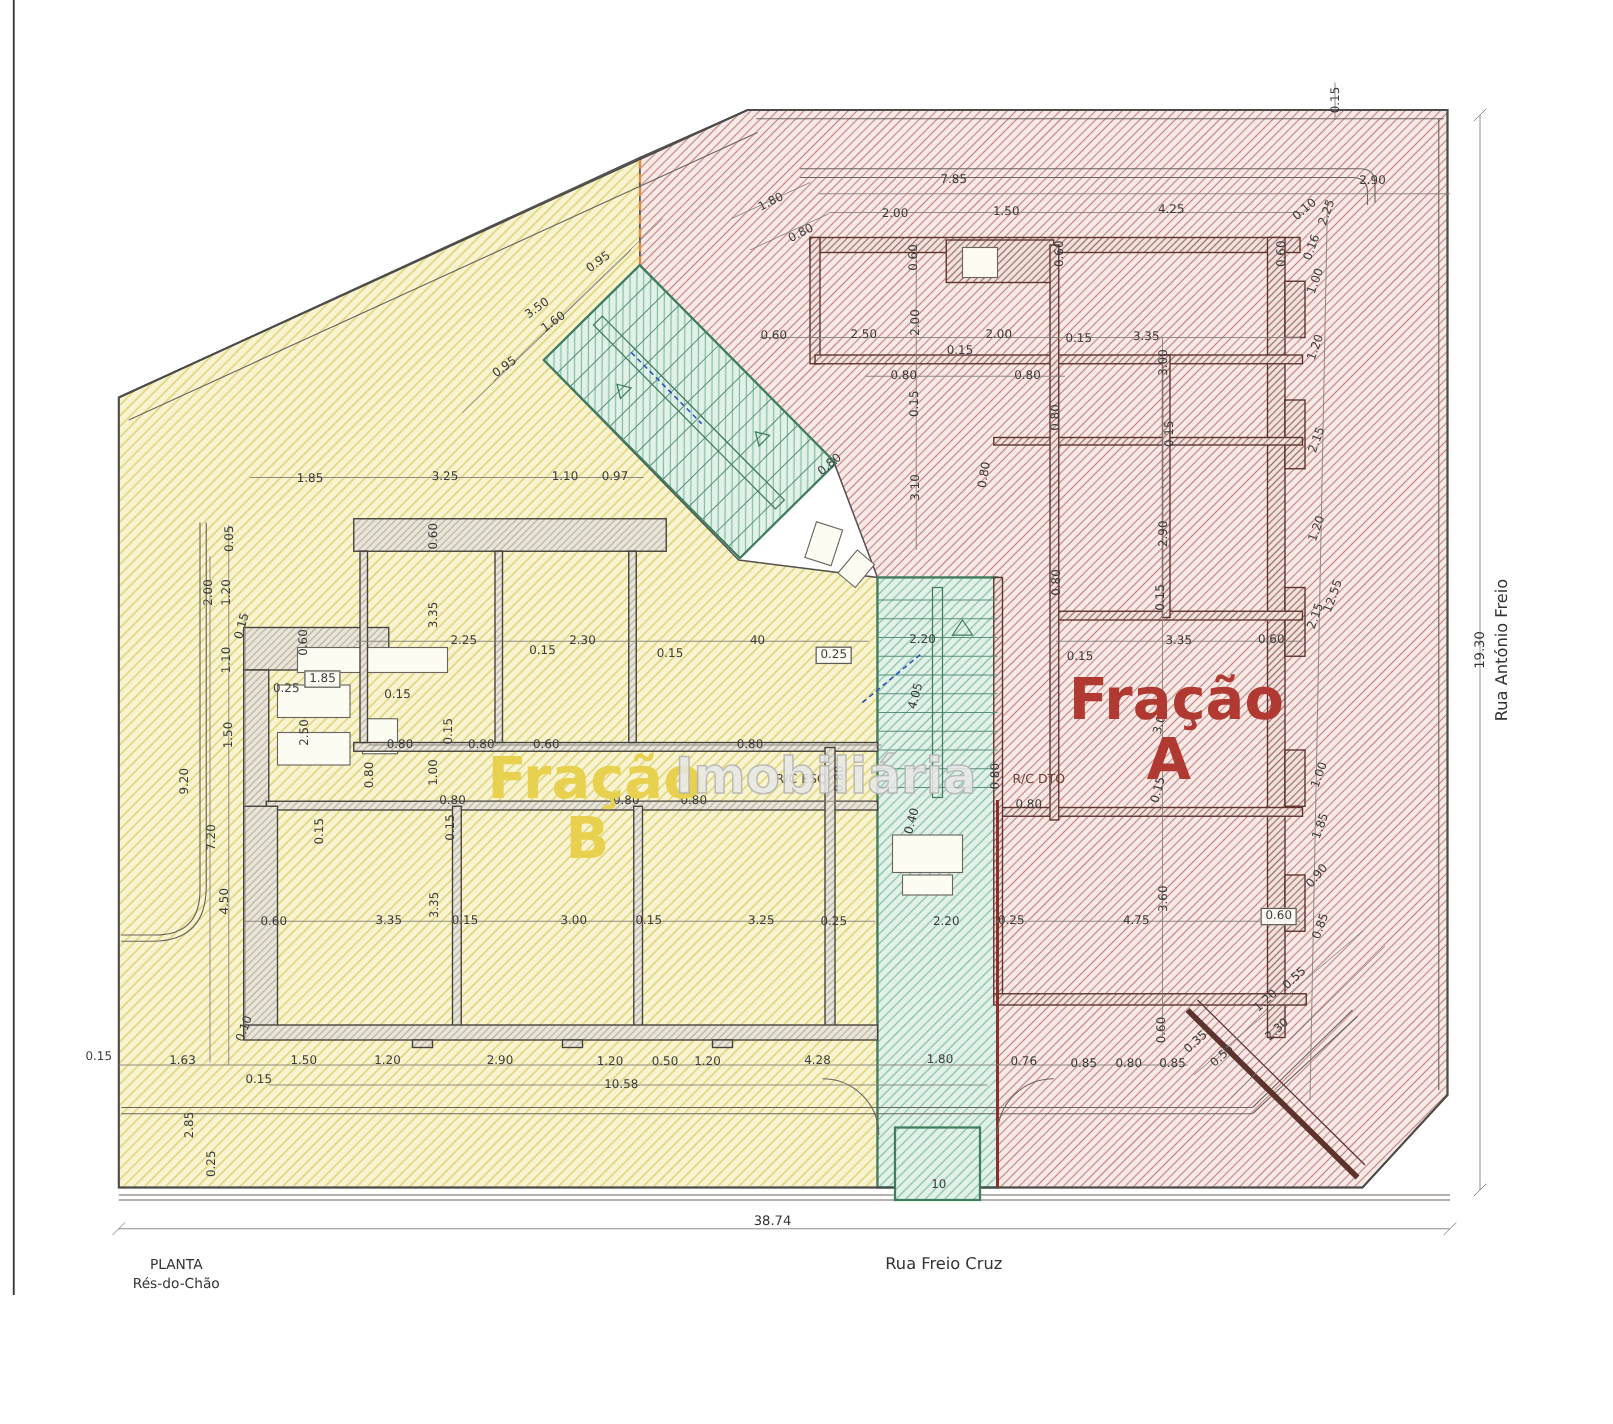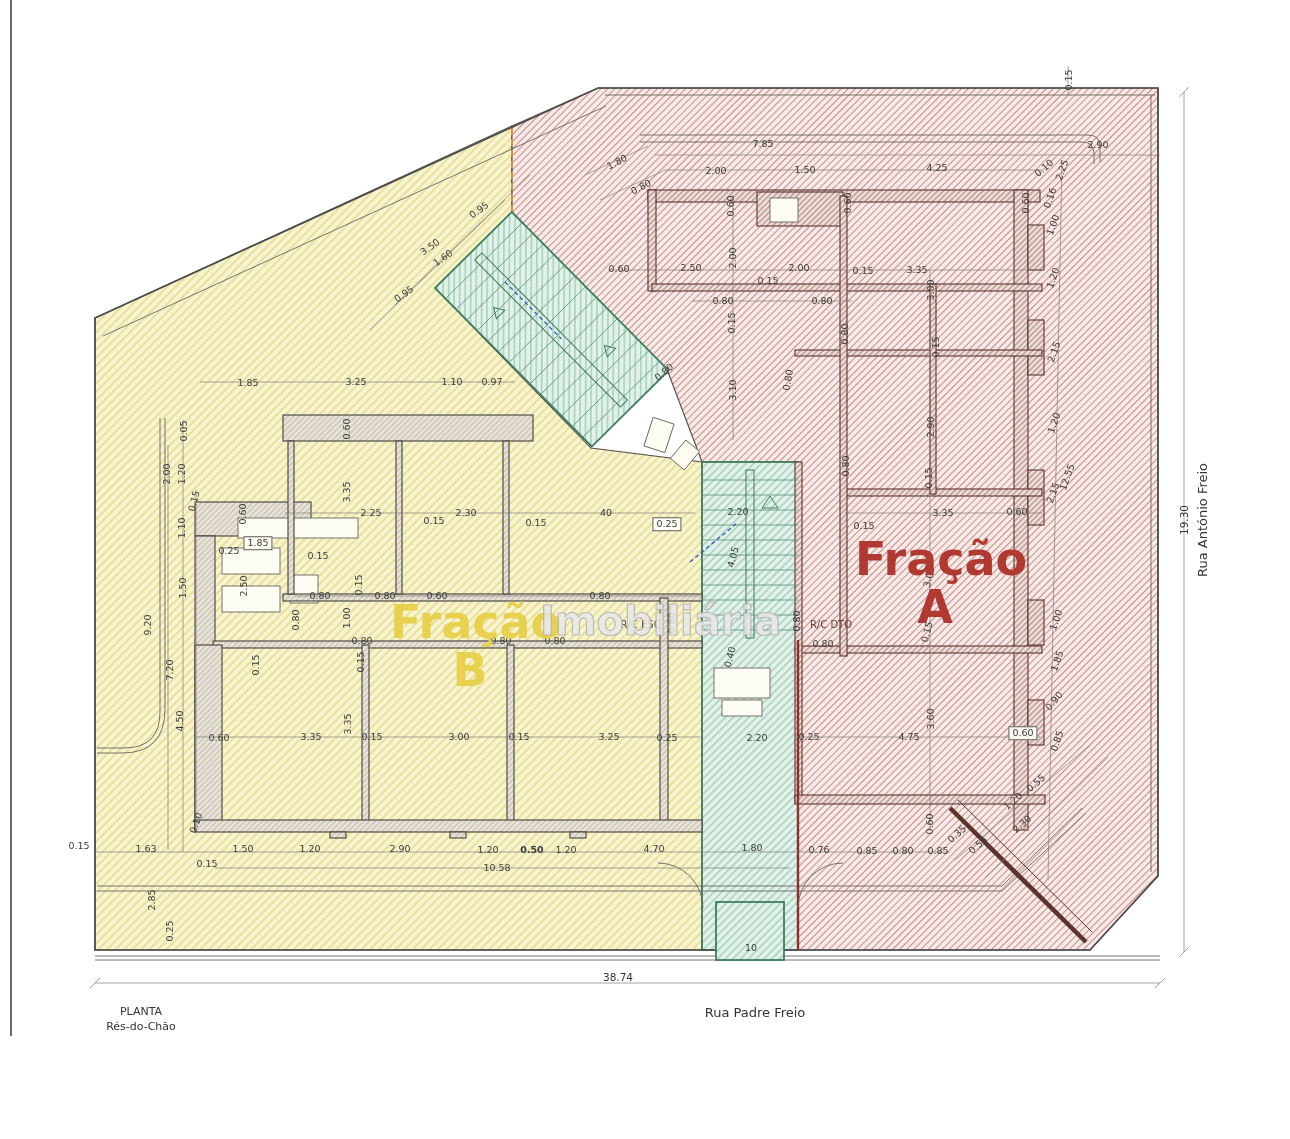--- a/index.html
+++ b/index.html
@@ -348,23 +348,23 @@
       <span class="dim" style="left: 909px; top: 737px; transform: translate(-50%, -50%) rotate(0deg);">4.75</span>
       <span class="dim" style="left: 931px; top: 719px; transform: translate(-50%, -50%) rotate(-90deg);">3.60</span>
       <span class="dim" style="left: 930px; top: 824px; transform: translate(-50%, -50%) rotate(-90deg);">0.60</span>
       <span class="dim" style="left: 79px; top: 846px; transform: translate(-50%, -50%) rotate(0deg);">0.15</span>
       <span class="dim" style="left: 146px; top: 849px; transform: translate(-50%, -50%) rotate(0deg);">1.63</span>
       <span class="dim" style="left: 207px; top: 864px; transform: translate(-50%, -50%) rotate(0deg);">0.15</span>
       <span class="dim" style="left: 243px; top: 849px; transform: translate(-50%, -50%) rotate(0deg);">1.50</span>
       <span class="dim" style="left: 310px; top: 849px; transform: translate(-50%, -50%) rotate(0deg);">1.20</span>
       <span class="dim" style="left: 400px; top: 849px; transform: translate(-50%, -50%) rotate(0deg);">2.90</span>
       <span class="dim" style="left: 488px; top: 850px; transform: translate(-50%, -50%) rotate(0deg);">1.20</span>
-      <span class="dim" style="left: 532px; top: 850px; transform: translate(-50%, -50%) rotate(0deg); font-weight: bold;">0.50</span>
+      <span class="dim" style="left: 532px; top: 850px; transform: translate(-50%, -50%) rotate(0deg);">0.50</span>
       <span class="dim" style="left: 566px; top: 850px; transform: translate(-50%, -50%) rotate(0deg);">1.20</span>
-      <span class="dim" style="left: 654px; top: 849px; transform: translate(-50%, -50%) rotate(0deg);">4.70</span>
+      <span class="dim" style="left: 654px; top: 849px; transform: translate(-50%, -50%) rotate(0deg);">4.28</span>
       <span class="dim" style="left: 752px; top: 848px; transform: translate(-50%, -50%) rotate(0deg);">1.80</span>
       <span class="dim" style="left: 819px; top: 850px; transform: translate(-50%, -50%) rotate(0deg);">0.76</span>
       <span class="dim" style="left: 867px; top: 851px; transform: translate(-50%, -50%) rotate(0deg);">0.85</span>
       <span class="dim" style="left: 903px; top: 851px; transform: translate(-50%, -50%) rotate(0deg);">0.80</span>
       <span class="dim" style="left: 938px; top: 851px; transform: translate(-50%, -50%) rotate(0deg);">0.85</span>
       <span class="dim" style="left: 497px; top: 868px; transform: translate(-50%, -50%) rotate(0deg);">10.58</span>
       <span class="dim" style="left: 196px; top: 823px; transform: translate(-50%, -50%) rotate(-70deg);">0.10</span>
       <span class="dim" style="left: 152px; top: 900px; transform: translate(-50%, -50%) rotate(-90deg);">2.85</span>
       <span class="dim" style="left: 170px; top: 931px; transform: translate(-50%, -50%) rotate(-90deg);">0.25</span>
       <span class="dim" style="left: 479px; top: 210px; transform: translate(-50%, -50%) rotate(-36deg);">0.95</span>
@@ -388,16 +388,16 @@
 <span class="unit unit-esq" style="left:641px;top:624px">R/C ESQ</span>
 <span class="unit unit-dto" style="left:831px;top:624px">R/C DTO</span>
 
 <div class="wm-sub">Imobiliária</div>
 
 <div class="titleblock">
   <div>PLANTA</div>
   <div>Rés-do-Chão</div>
 </div>
 
-<div class="street street-bottom">Rua Padre Freio</div>
+<div class="street street-bottom">Rua Freio Cruz</div>
 <div class="street street-right">Rua António Freio</div>
 
 </div>
 
 </body></html>

